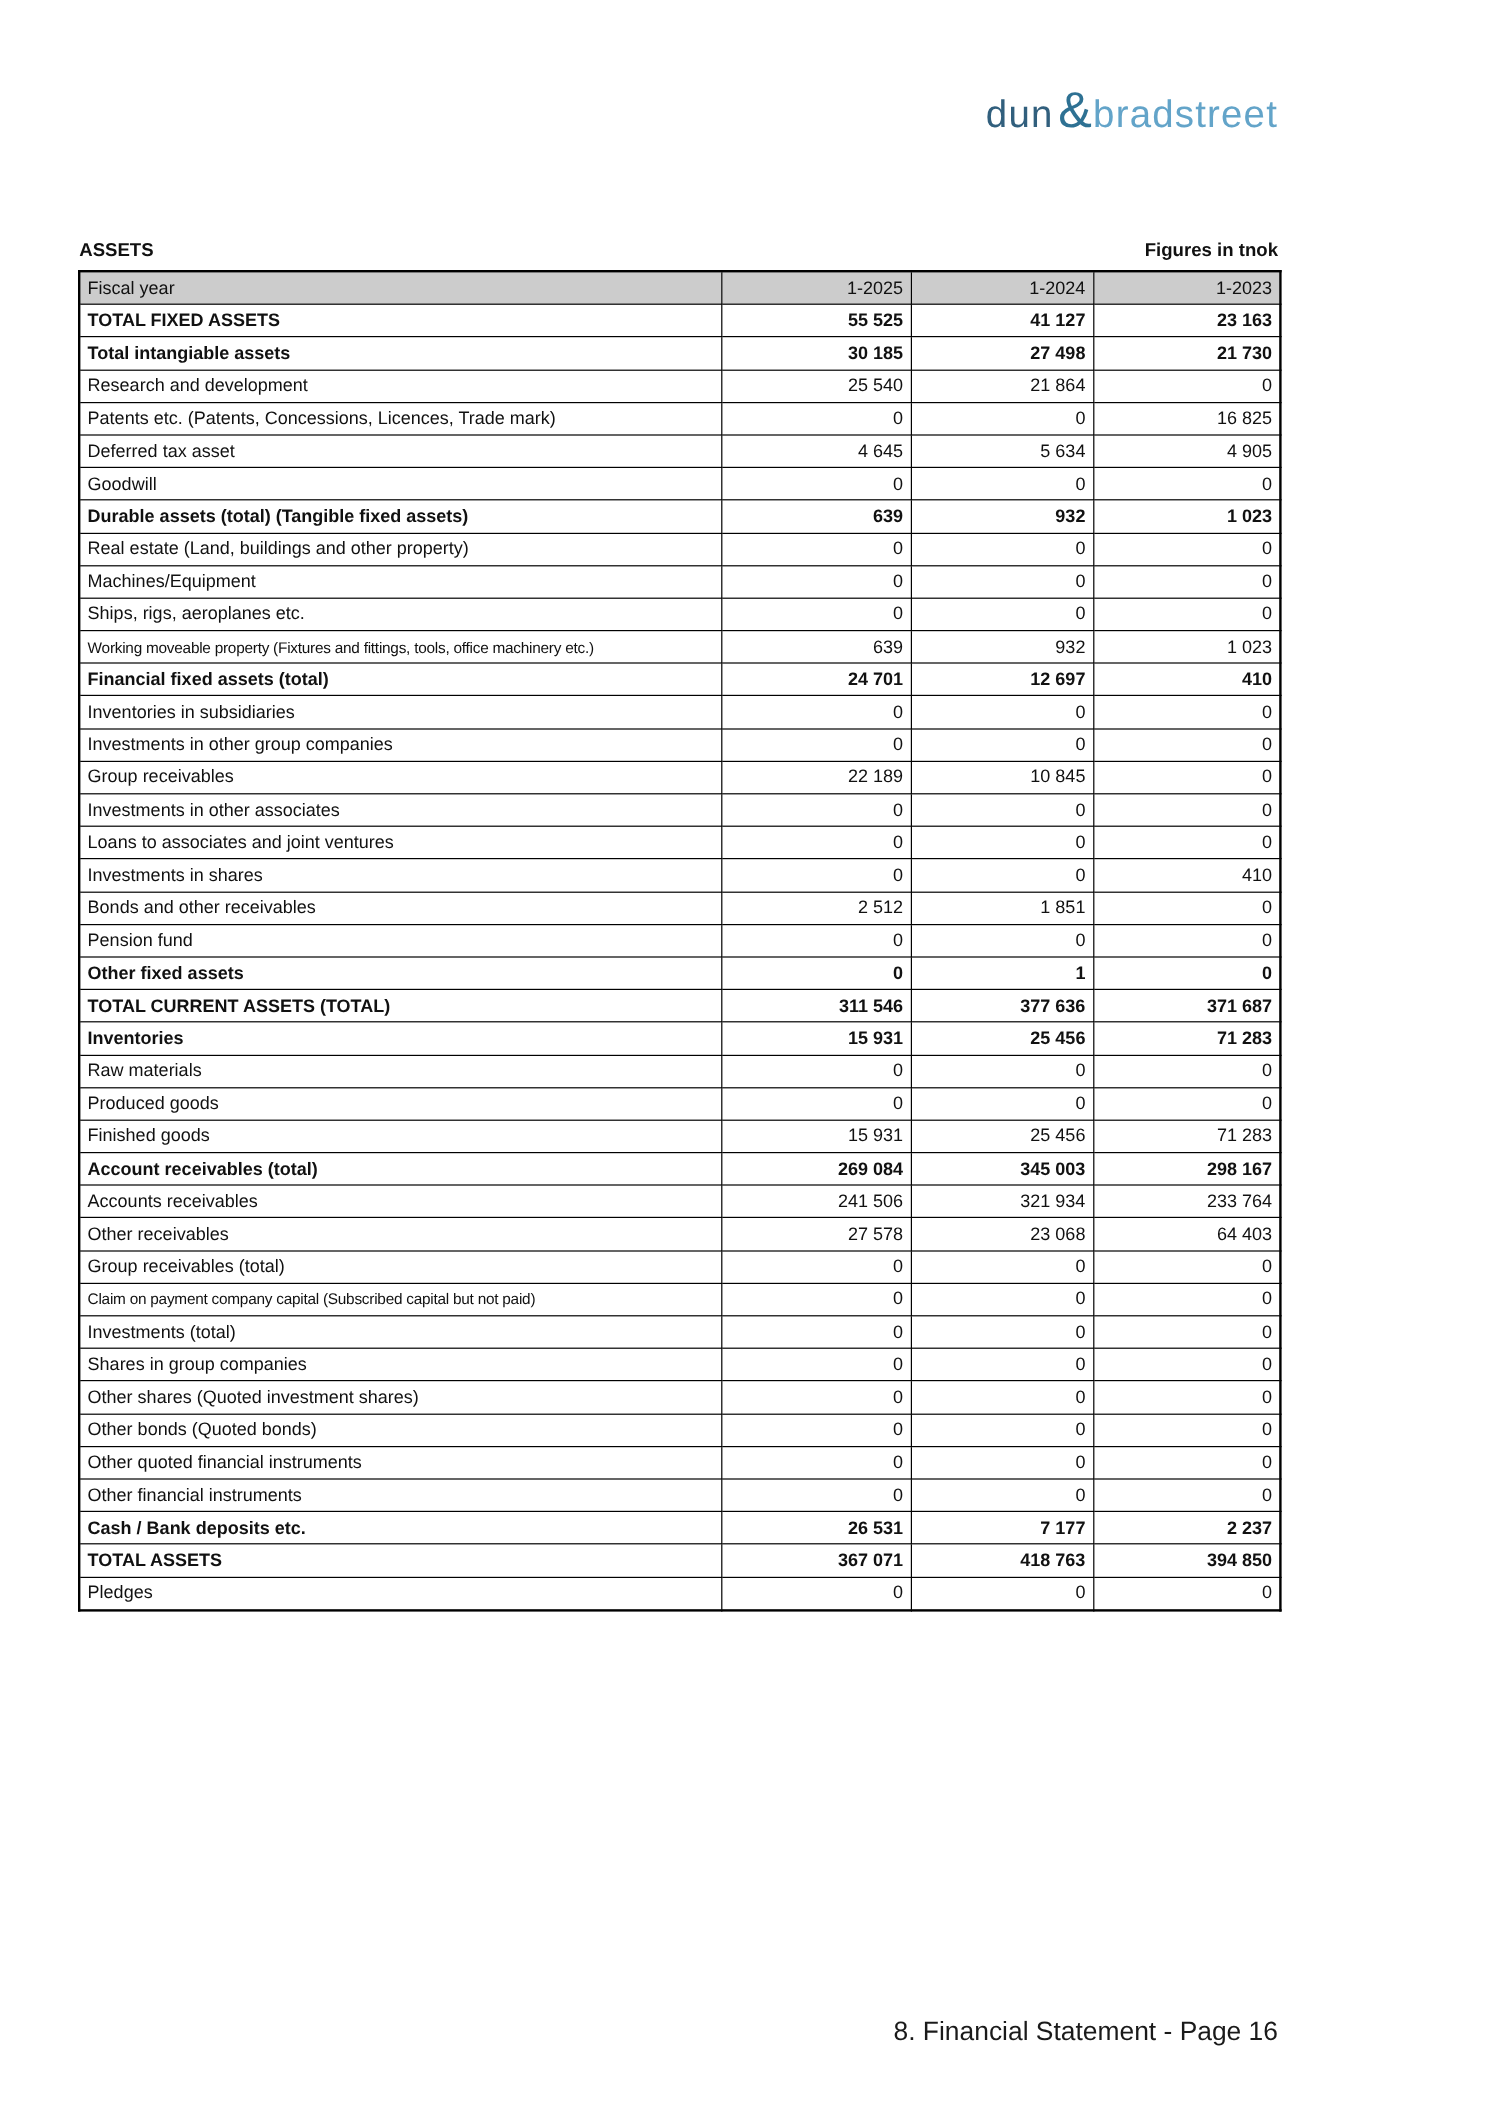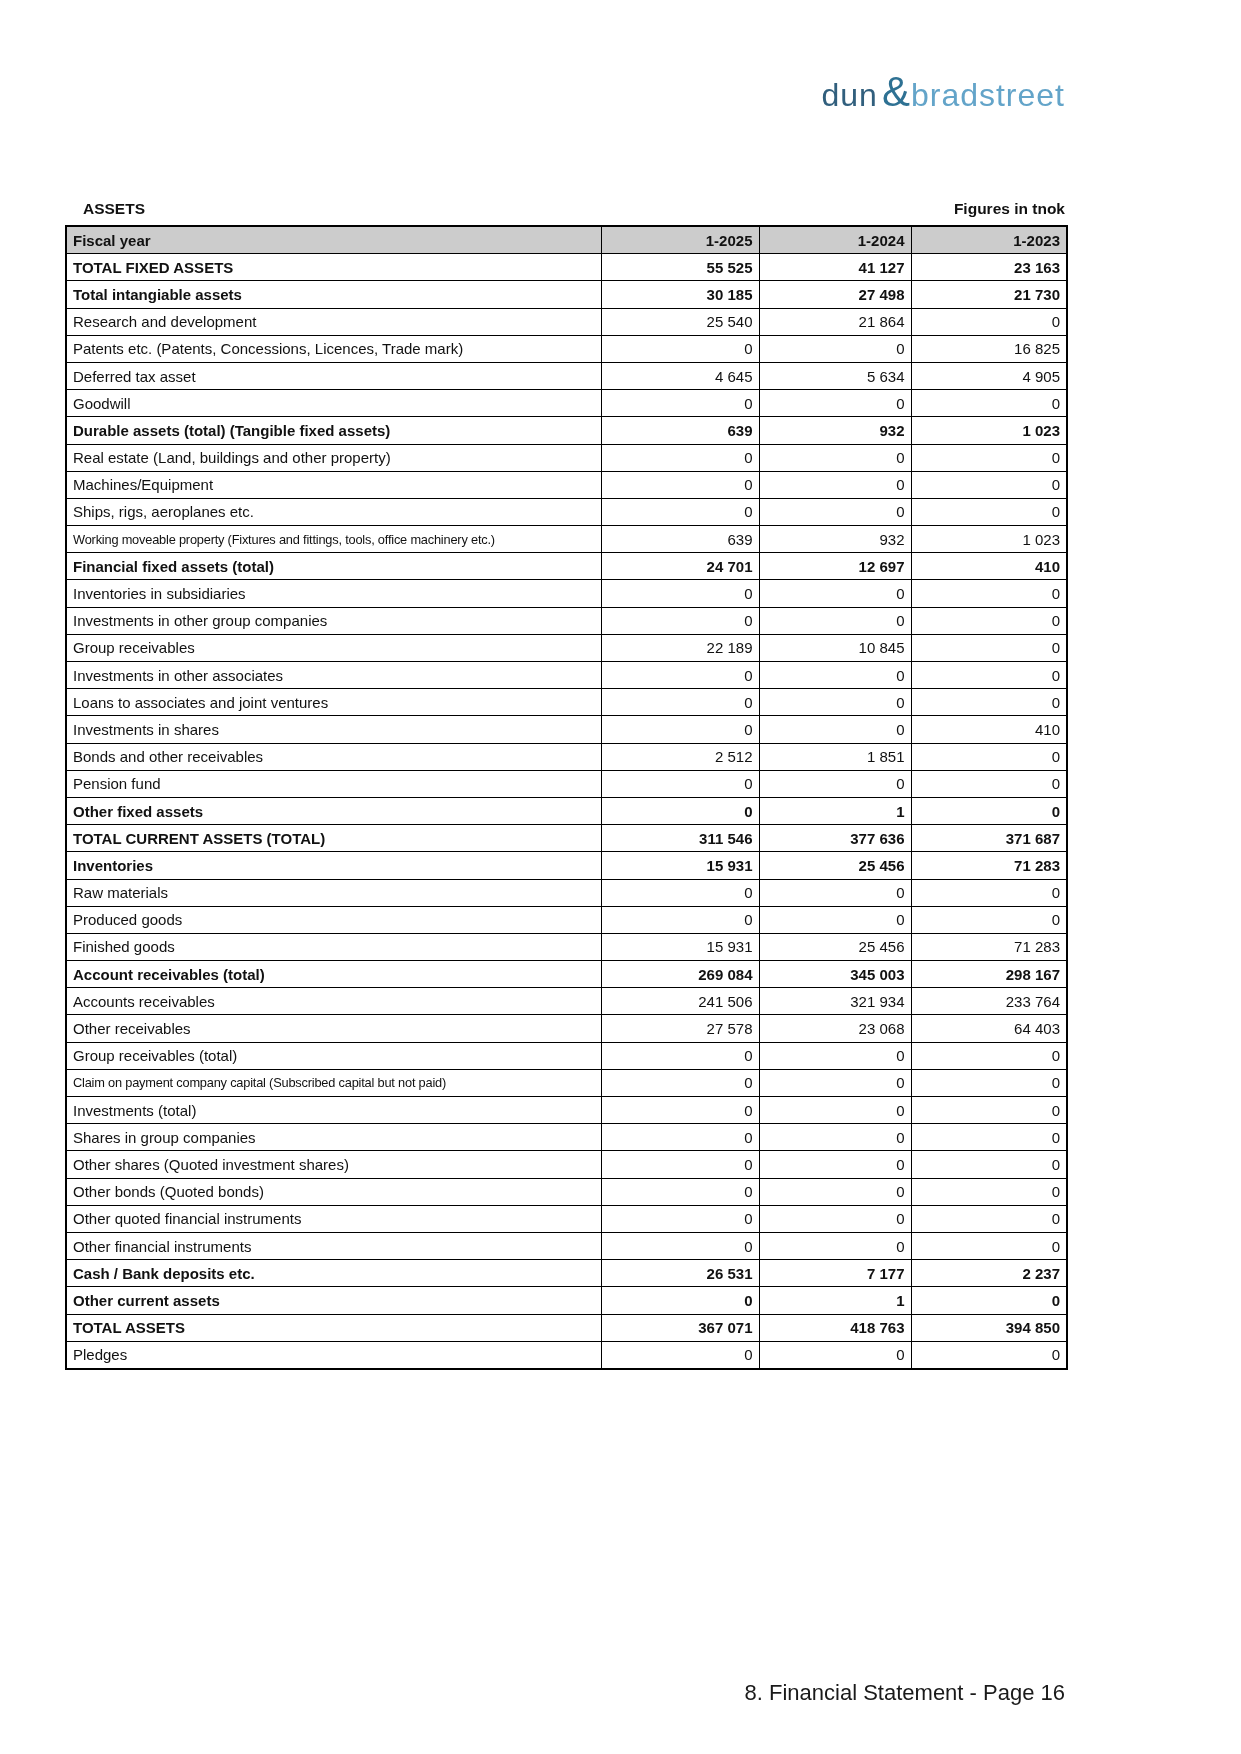--- a/index.html
+++ b/index.html
@@ -19,21 +19,21 @@
     user-select:none;
   }
   .logo-dun  { font-size:32px; letter-spacing:1px; color:#315f7d; }
   .logo-amp  { font-size:42px; color:#2e7193; margin:0 1px 0 4px; position:relative; top:-3px; font-weight:400; }
   .logo-brad { font-size:32px; letter-spacing:1px; color:#63a4c9; }
 
   
   .table-wrap { position:absolute; left:65px; top:200px; width:1001px; }
   .caption {
     display:flex; justify-content:space-between; align-items:flex-end;
-    font-size:15.5px; margin-bottom:7px; padding:0 1px;margin-left:17px;
+    font-size:15.5px; margin-bottom:7px; padding:0 1px;
   }
   .caption-left  { font-weight:bold; }
   .caption-right { font-weight:bold; }
 
   
   table.assets {
     border-collapse:collapse; width:100%; table-layout:fixed;
     border:2px solid #000;
   }
   col.c-label { width:535px; }
@@ -44,21 +44,21 @@
     border:1px solid #000;
     height:26.2px;
     padding:0 6px;
     font-size:15px;
     white-space:nowrap;
     overflow:hidden;
     vertical-align:middle;
   }
   td.label-cell { text-align:left; }
   td.num-cell   { text-align:right; }
-  tr.head td    { background:#cccccc; font-weight:bold; }
+  tr.head td    { background:#cccccc; font-weight:normal; }
   tr.bold td    { font-weight:bold; }
   tr.small td.label-cell { font-size:12.8px; letter-spacing:-0.2px; }
 
   
   .footer {
     position:absolute; top:1680px; right:176px;
     font-size:22px; color:#1a1a1a;
   }
 </style>
 </head>
@@ -314,26 +314,20 @@
             <td class="num-cell">0</td>
             <td class="num-cell">0</td>
           </tr>
           <tr class="bold">
             <td class="label-cell">Cash / Bank deposits etc.</td>
             <td class="num-cell">26 531</td>
             <td class="num-cell">7 177</td>
             <td class="num-cell">2 237</td>
           </tr>
           <tr class="bold">
-            <td class="label-cell">Other current assets</td>
-            <td class="num-cell">0</td>
-            <td class="num-cell">1</td>
-            <td class="num-cell">0</td>
-          </tr>
-          <tr class="bold">
             <td class="label-cell">TOTAL ASSETS</td>
             <td class="num-cell">367 071</td>
             <td class="num-cell">418 763</td>
             <td class="num-cell">394 850</td>
           </tr>
           <tr>
             <td class="label-cell">Pledges</td>
             <td class="num-cell">0</td>
             <td class="num-cell">0</td>
             <td class="num-cell">0</td>

